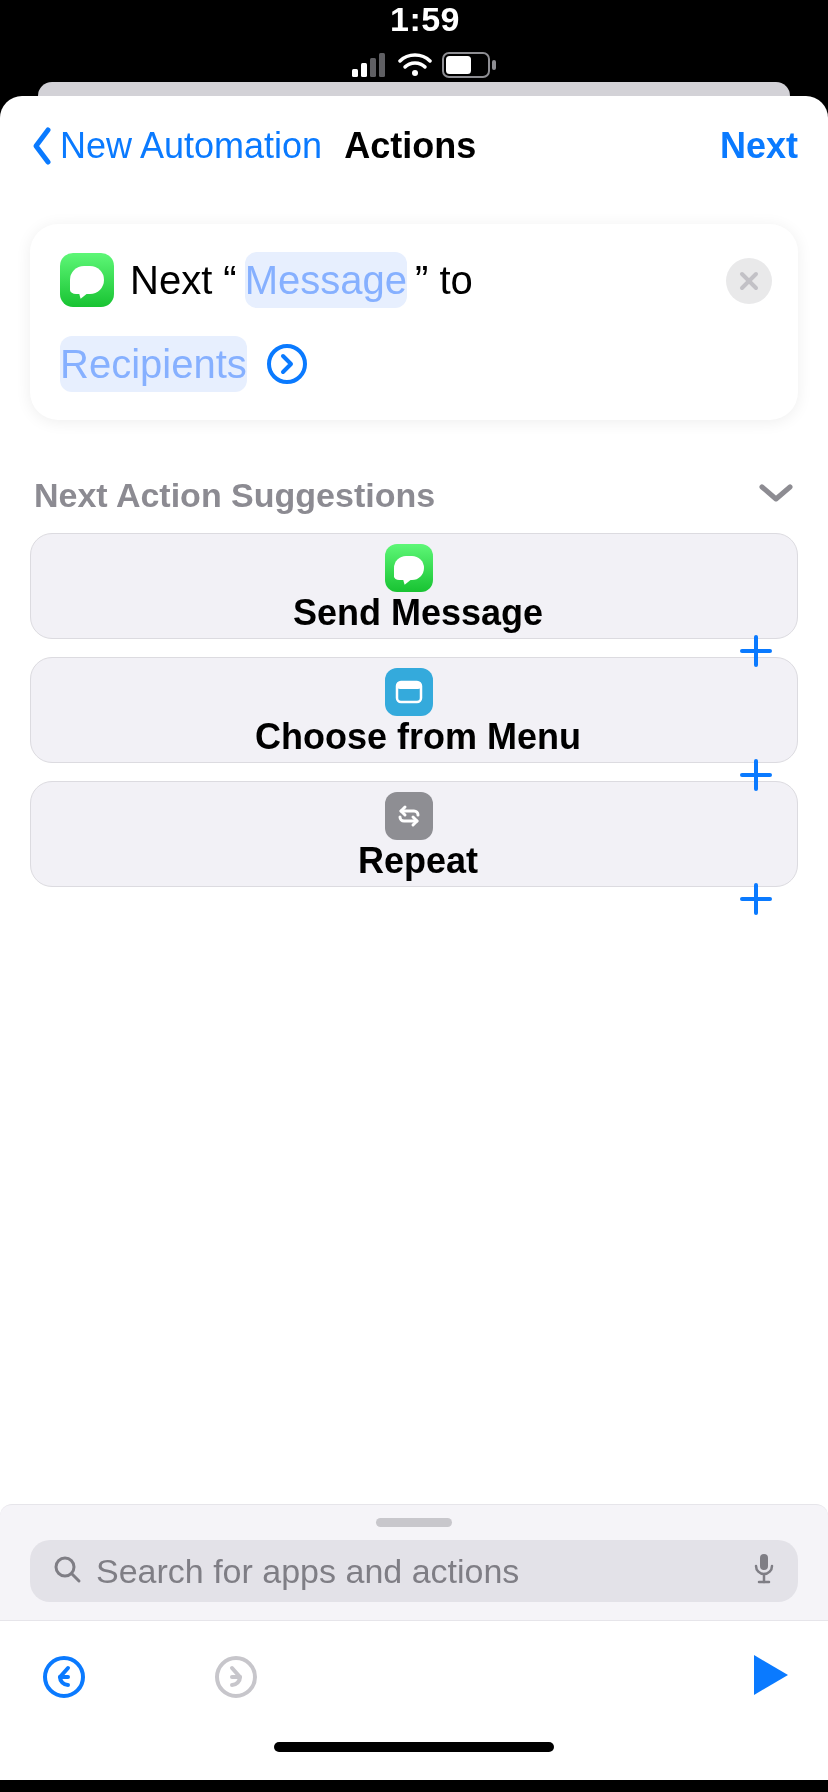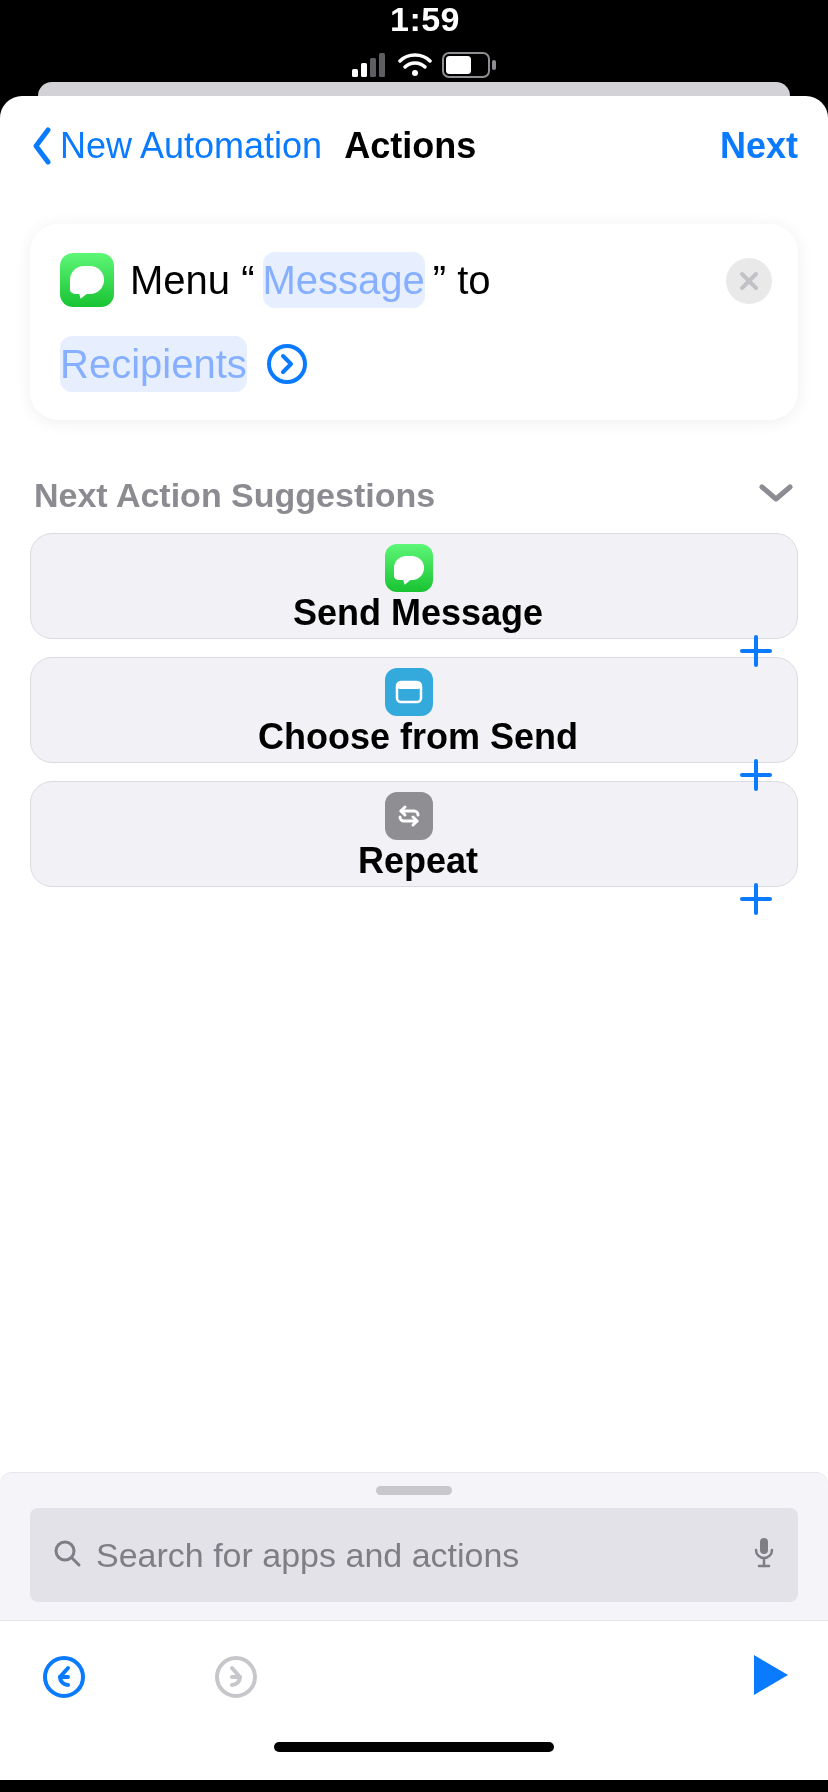--- a/index.html
+++ b/index.html
@@ -53,21 +53,21 @@
     .ico.repeat { background: #8e8e93; }
     .sugg-label { font-size: 36px; font-weight: 600; color: #000; margin-left: 18px; }
     .sugg-plus { margin-left: auto; }
     .sugg-plus svg { stroke: #0a7aff; }
 
     
     .bottom { position: absolute; left: 0; right: 0; bottom: 0; }
     .pull-tab { height: 36px; background: #f5f4f8; border-top: 1px solid #e6e5ea; display:flex; align-items:center; justify-content:center; border-radius: 12px 12px 0 0; }
     .pull-tab::before { content: ""; width: 76px; height: 9px; border-radius: 5px; background: #c8c7cc; }
     .search-wrap { background: #f5f4f8; padding: 0 30px 18px; }
-    .search-bar { height: 94px; background: #e3e2e8; border-radius: 8px; display: flex; align-items: center; padding: 0 22px; gap: 14px; }
+    .search-bar { height: 62px; background: #e3e2e8; border-radius: 20px; display: flex; align-items: center; padding: 0 22px; gap: 14px; }
     .search-bar .mag svg { stroke: #7f7e85; }
     .search-ph { font-size: 34px; color: #7f7e85; flex: 1; }
     .mic svg { fill: #7f7e85; }
 
     .toolbar { height: 112px; background: #fff; display: flex; align-items: center; padding: 0 38px; gap: 120px; border-top: 1px solid #e6e5ea; }
     .tb-btn { width: 52px; height: 52px; display:flex; align-items:center; justify-content:center; }
     .tb-btn.undo svg { stroke: #0a7aff; }
     .tb-btn.redo svg { stroke: #c7c6cb; }
     .tb-play { margin-left: auto; }
     .tb-play svg { fill: #0a7aff; }
@@ -127,21 +127,21 @@
     <div class="card-close">
       <svg width="22" height="22" viewBox="0 0 22 22" fill="none">
         <line x1="4" y1="4" x2="18" y2="18" stroke-width="4" stroke-linecap="round"></line>
         <line x1="18" y1="4" x2="4" y2="18" stroke-width="4" stroke-linecap="round"></line>
       </svg>
     </div>
     <div class="card-row">
       <div class="app-badge messages">
           <div class="bubble"></div>
         </div>
-      <span class="sent-text">Menu “</span>
+      <span class="sent-text">Next “</span>
       <span class="pill pill-gap-l">Message</span>
       <span class="sent-text pill-gap-l">” to</span>
       <div style="flex-basis:100%; height:0;"></div>
       <span class="pill">Recipients</span>
       <span class="chevron-circle">
         <svg width="16" height="22" viewBox="0 0 16 22" fill="none">
           <polyline points="4,3 12,11 4,19" stroke-width="4" stroke-linecap="round" stroke-linejoin="round"></polyline>
         </svg>
       </span>
     </div>
@@ -169,21 +169,21 @@
     </div>
   </div>
 
   <div class="sugg-item">
     <div class="ico menu">
       <svg width="30" height="30" viewBox="0 0 30 30">
         <rect x="3" y="5" width="24" height="20" rx="4" fill="none" stroke="#fff" stroke-width="2.5"></rect>
         <rect x="3" y="5" width="24" height="7" rx="3" fill="#fff"></rect>
       </svg>
     </div>
-    <div class="sugg-label">Choose from Send</div>
+    <div class="sugg-label">Choose from Menu</div>
     <div class="sugg-plus">
       <svg width="34" height="34" viewBox="0 0 34 34" fill="none">
         <line x1="17" y1="3" x2="17" y2="31" stroke-width="4" stroke-linecap="round"></line>
         <line x1="3" y1="17" x2="31" y2="17" stroke-width="4" stroke-linecap="round"></line>
       </svg>
     </div>
   </div>
 
   <div class="sugg-item">
     <div class="ico repeat">

